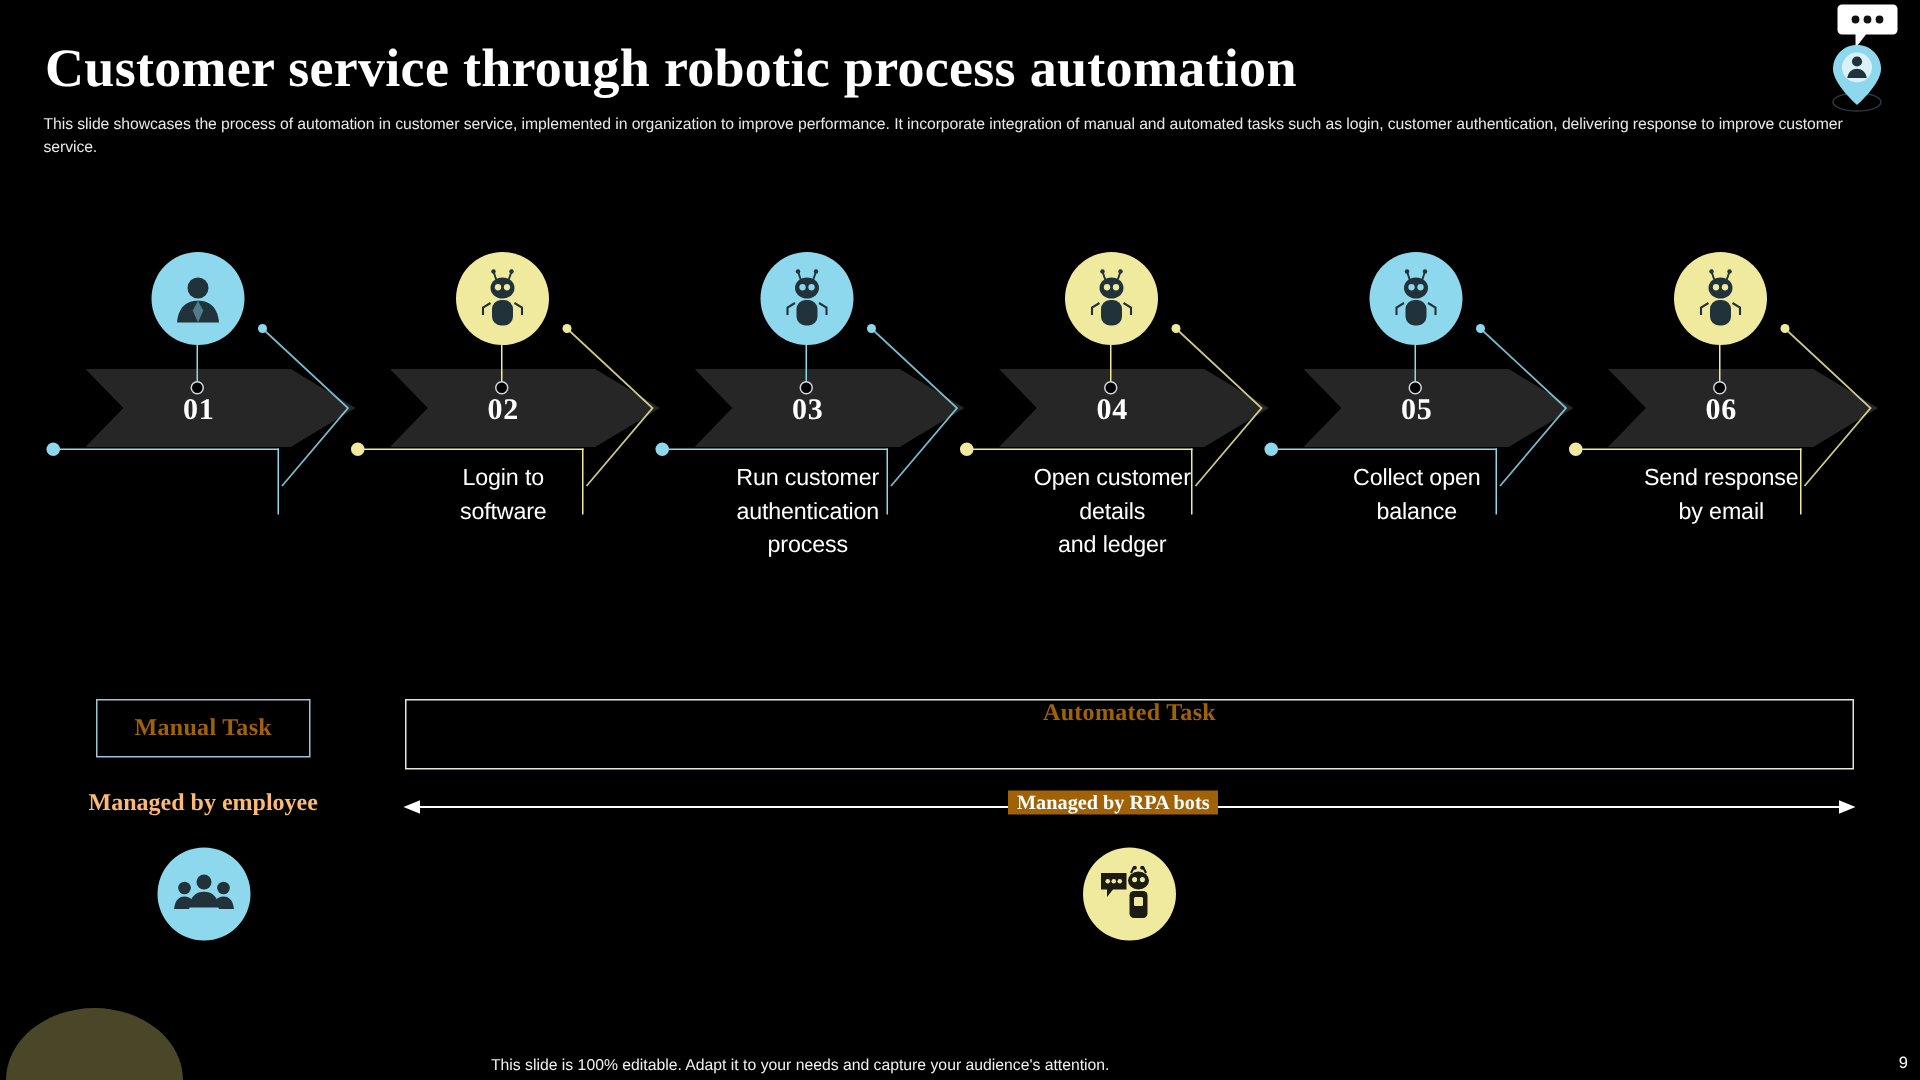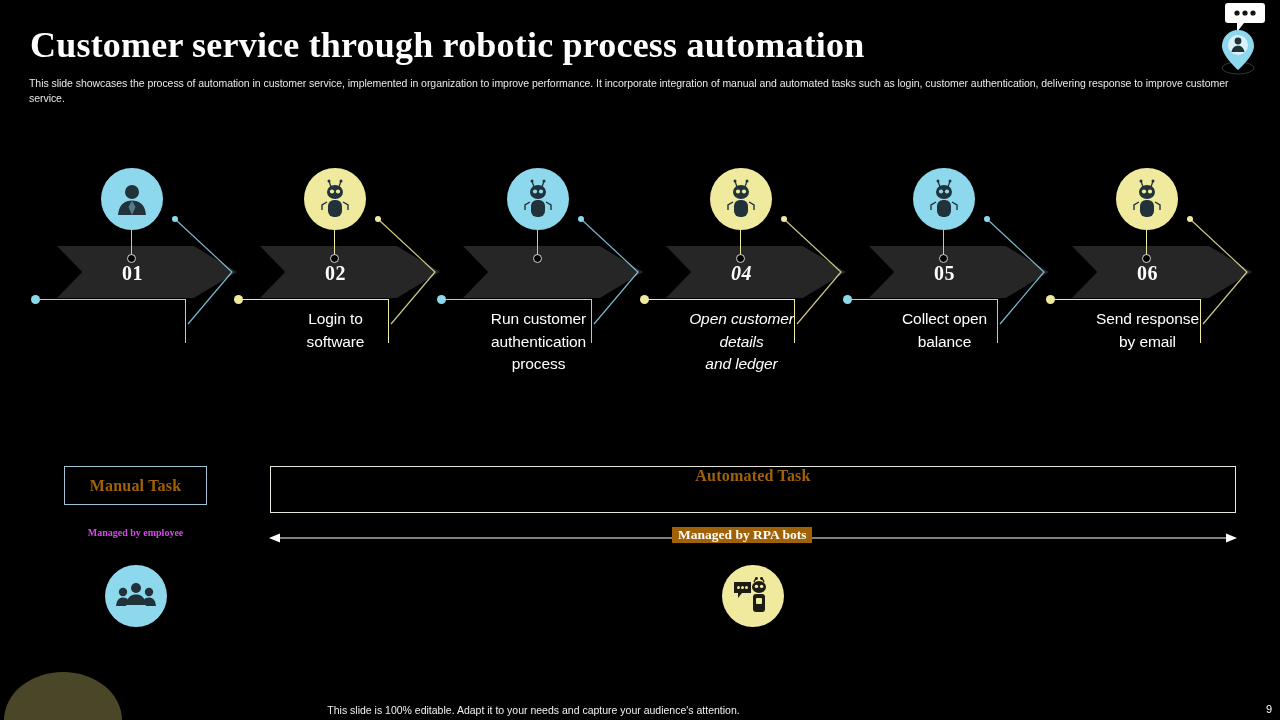--- a/index.html
+++ b/index.html
@@ -81,21 +81,21 @@
     position: absolute; left: 270px; top: 466px; width: 966px; height: 47px;
     border: 1px solid #e9e6d5; display: flex; align-items: flex-start; justify-content: center;
   }
   .boxlabel {
     font-family: "Liberation Serif", serif; font-size: 16px;
     font-weight: bold; color: #a16207; letter-spacing: .2px;
   }
 
   #manual-sub {
     position: absolute; left: 52px; top: 527px; width: 167px; text-align: center;
-    font-family: "Liberation Serif", serif; font-size: 10px; font-weight: bold; color: #d946ef;
+    font-family: "Liberation Serif", serif; font-size: 16px; font-weight: bold; color: #fdba74;
   }
   #rpa-sub {
     position: absolute; left: 672px; top: 527px;
     font-family: "Liberation Serif", serif; font-size: 13.5px; font-weight: bold; color: #ffffff;
     background: #a16207; padding: 0 6px;
   }
   #span-arrow { position: absolute; left: 268px; top: 529px; width: 970px; height: 18px; }
 
   .bot-circ {
     position: absolute; width: 62px; height: 62px; border-radius: 50%;
@@ -205,26 +205,27 @@
     <ellipse cx="17" cy="13" rx="8" ry="7" fill="#21323a"></ellipse>
     <circle cx="14" cy="12.5" r="2.1" fill="#8ed8ee"></circle>
             <circle cx="20" cy="12.5" r="2.1" fill="#8ed8ee"></circle>
     <rect x="10" y="21" width="14" height="17" rx="6" fill="#21323a"></rect>
     <path d="M9 23 L4 26 L4 31" stroke="#21323a" stroke-width="1.4" fill="none"></path>
     <path d="M25 23 L30 26 L30 31" stroke="#21323a" stroke-width="1.4" fill="none"></path>
   </svg>
      </div>
      <div class="stem" style="background:#8ed8ee"></div>
      <div class="stem-ring"></div>
+     <div class="num">03</div>
      <div class="lead-dot" style="background:#8ed8ee"></div>
      <div class="lead-line" style="background:#8ed8ee"></div>
      <div class="lead-drop" style="background:#8ed8ee"></div>
      <div class="caption">Run customer<br>authentication<br>process</div>
       </div>
-      <div class="step" style="left: 640px; font-style: italic;">
+      <div class="step" style="left: 640px;">
         <div class="arrow-body"></div>
      <svg class="arrow-outline" viewBox="0 0 62 108" preserveAspectRatio="none">
        <polyline points="2,2 58,54 14,106" fill="none" stroke="#f0ea9f" stroke-width="1.2" opacity=".85"></polyline>
      </svg>
      <div class="out-dot" style="background:#f0ea9f"></div>
      <div class="circ" style="background:#f0ea9f">
        <svg width="34" height="40" viewBox="0 0 34 40">
     <line x1="13" y1="8" x2="11" y2="2" stroke="#21323a" stroke-width="1.3"></line>
     <line x1="21" y1="8" x2="23" y2="2" stroke="#21323a" stroke-width="1.3"></line>
     <circle cx="11" cy="2" r="1.5" fill="#21323a"></circle>

